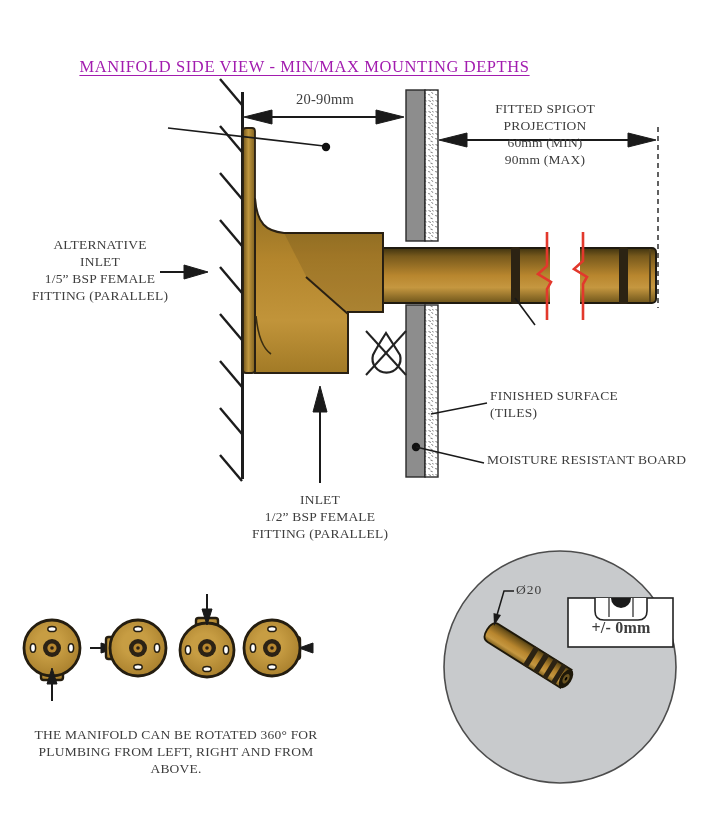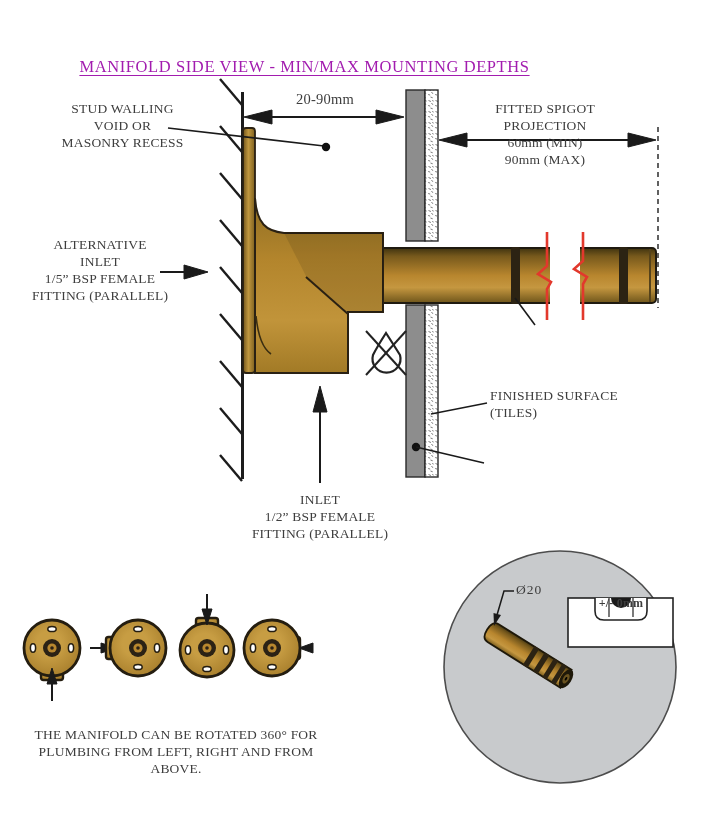--- a/index.html
+++ b/index.html
@@ -234,46 +234,44 @@
 
     <g>
       <polyline points="514,591 504,591 497,615" fill="none" stroke="#1a1a1a" stroke-width="1.5"></polyline>
       <polygon points="494,626 501,615 493.5,613" fill="#1a1a1a"></polygon>
     </g>
   </g>
 </svg>
 
 <div class="title">MANIFOLD SIDE VIEW - MIN/MAX MOUNTING DEPTHS</div>
 
-<div class="lbl" style="left:40px;top:100px;width:165px;">STUD WALLING
-VOID OR
-MASONRY RECESS</div>
 
 <div class="lbl" style="left:270px;top:90px;width:110px;font-size:14.5px;">20-90mm</div>
 
 <div class="lbl" style="left:455px;top:60px;width:180px;margin-top:40px;">FITTED SPIGOT
 PROJECTION
 60mm (MIN)
 90mm (MAX)</div>
 
 <div class="lbl" style="left:14px;top:236px;width:172px;">ALTERNATIVE
 INLET
 1/5” BSP FEMALE
 FITTING (PARALLEL)</div>
 
 
 <div class="lbl left" style="left:490px;top:387px;width:170px;">FINISHED SURFACE
 (TILES)</div>
 
+<div class="lbl left" style="left:487px;top:451px;width:226px;">MOISTURE RESISTANT BOARD</div>
 
 <div class="lbl" style="left:230px;top:491px;width:180px;">INLET
 1/2” BSP FEMALE
 FITTING (PARALLEL)</div>
 
 <div class="lbl" style="left:16px;top:726px;width:320px;">THE MANIFOLD CAN BE ROTATED 360° FOR
 PLUMBING FROM LEFT, RIGHT AND FROM
 ABOVE.</div>
 
 <div class="lbl left" style="left:516px;top:581px;width:44px;letter-spacing:1px;">Ø20</div>
 
-<div class="lbl bold" style="left:578px;top:596px;width:86px;font-size:12px;">+/- 0mm</div>
+<div class="lbl bold" style="left:578px;top:618px;width:86px;font-size:16px;">+/- 0mm</div>
 
 </div>
 
 </body></html>

